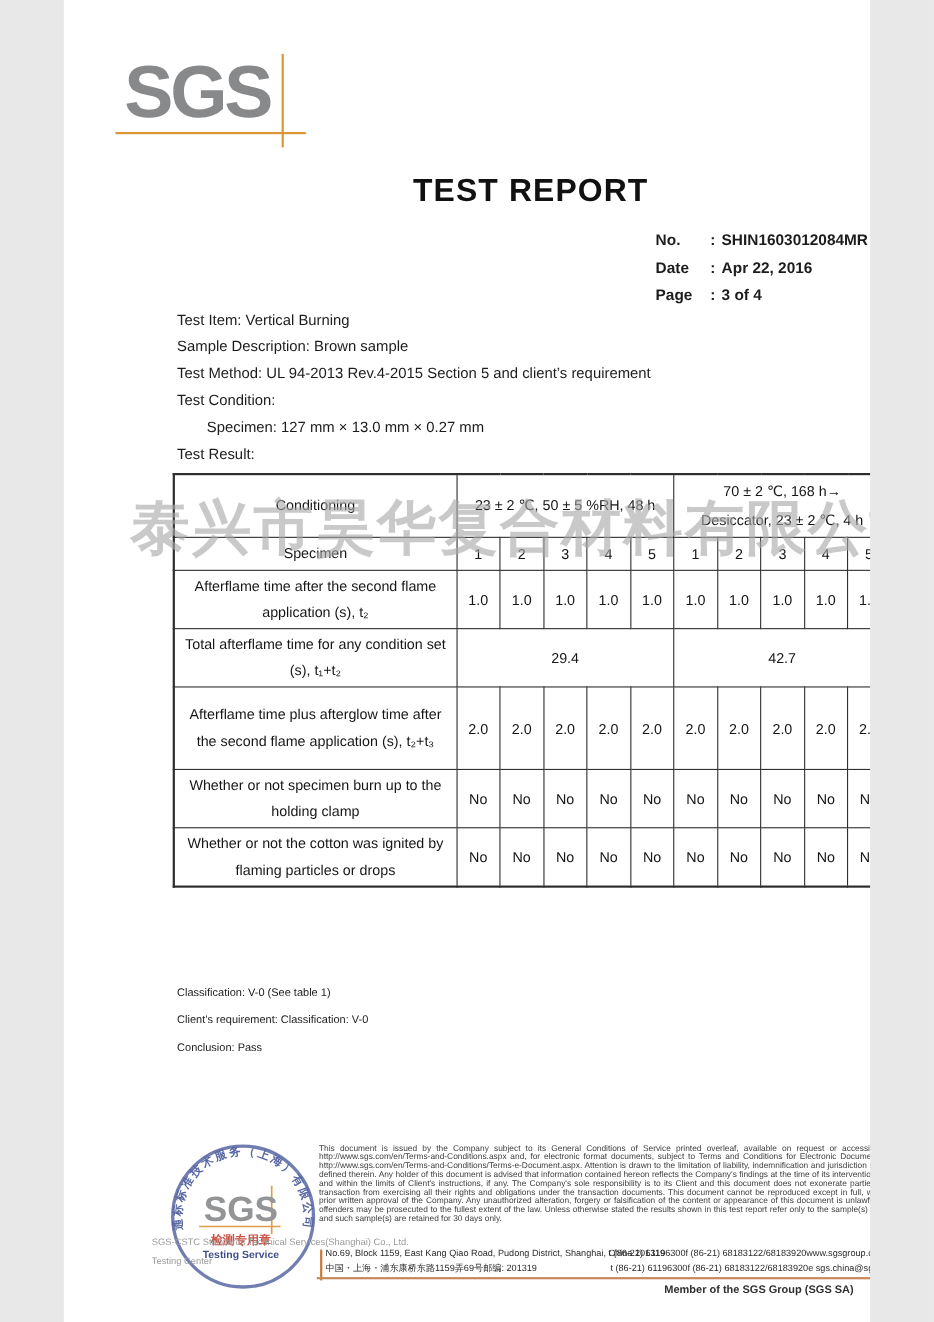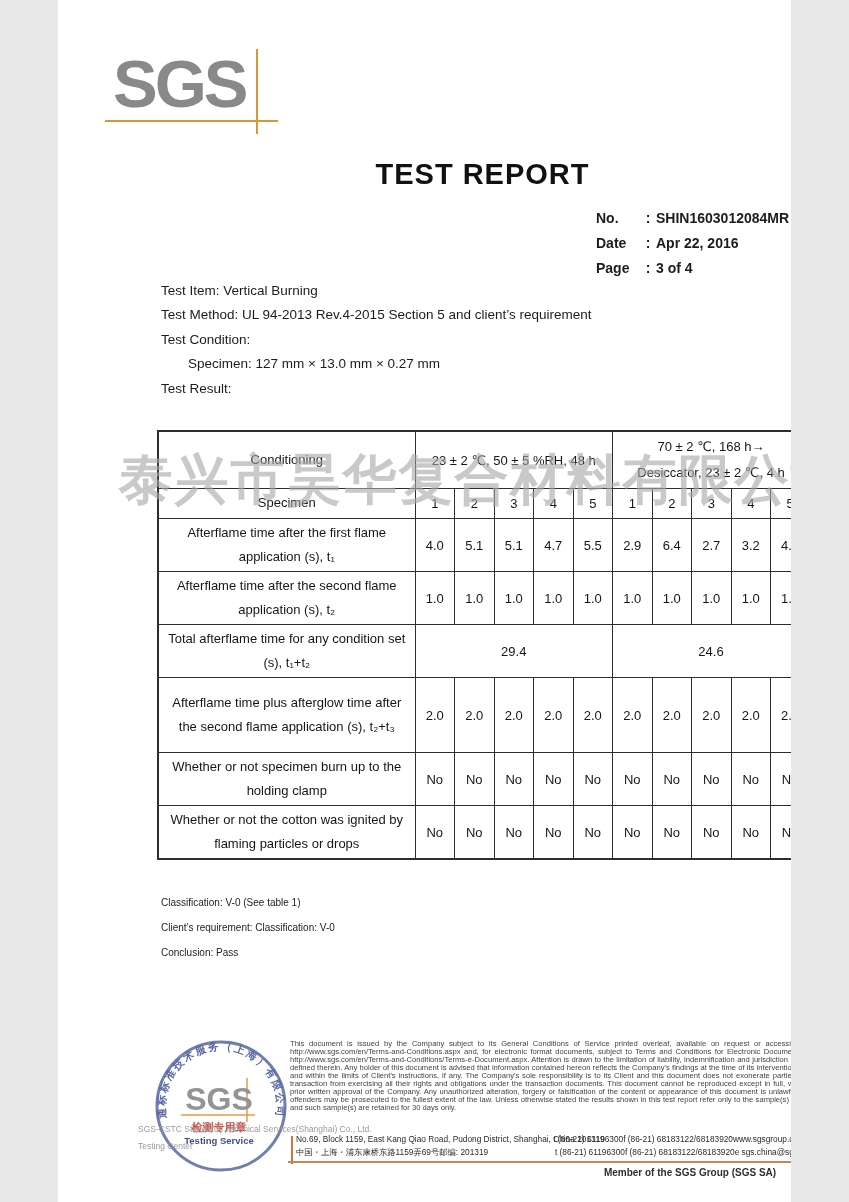--- a/index.html
+++ b/index.html
@@ -105,20 +105,21 @@
     </div>
     <div class="meta-row">
       <span class="mlabel">Page</span>
         <span class="msep">:</span>
         <span class="mvalue">3 of 4</span>
     </div>
   </div>
 
   <div class="info" id="info-block">
       <div class="info-line">Test Item: Vertical Burning</div>
+      <div class="info-line">Sample Description: Brown sample</div>
       <div class="info-line">Test Method: UL 94-2013 Rev.4-2015 Section 5 and client’s requirement</div>
       <div class="info-line">Test Condition:</div>
       <div class="info-line indent">Specimen: 127 mm × 13.0 mm × 0.27 mm</div>
       <div class="info-line">Test Result:</div>
     </div>
 
   <div class="watermark">泰兴市昊华复合材料有限公司</div>
 
   <div class="rtable-wrap">
     <table class="rtable">
@@ -142,49 +143,36 @@
             <td>3</td>
             <td>4</td>
             <td>5</td>
             <td>1</td>
             <td>2</td>
             <td>3</td>
             <td>4</td>
             <td>5</td>
           </tr>
           <tr class="r-data">
-            <td class="lbl">Afterflame time after the first flame application (s), t₁</td>
-            <td>4.0</td>
-            <td>5.1</td>
-            <td>5.1</td>
-            <td>4.7</td>
-            <td>5.5</td>
-            <td>2.9</td>
-            <td>6.4</td>
-            <td>2.7</td>
-            <td>3.2</td>
-            <td>4.4</td>
-          </tr>
-          <tr class="r-data">
             <td class="lbl">Afterflame time after the second flame application (s), t₂</td>
             <td>1.0</td>
             <td>1.0</td>
             <td>1.0</td>
             <td>1.0</td>
             <td>1.0</td>
             <td>1.0</td>
             <td>1.0</td>
             <td>1.0</td>
             <td>1.0</td>
             <td>1.0</td>
           </tr>
           <tr class="r-data">
             <td class="lbl">Total afterflame time for any condition set (s), t₁+t₂</td>
             <td colspan="5">29.4</td>
-            <td colspan="5">24.6</td>
+            <td colspan="5">42.7</td>
           </tr>
           <tr class="r-tall">
             <td class="lbl">Afterflame time plus afterglow time after the second flame application (s), t₂+t₃</td>
             <td>2.0</td>
             <td>2.0</td>
             <td>2.0</td>
             <td>2.0</td>
             <td>2.0</td>
             <td>2.0</td>
             <td>2.0</td>

